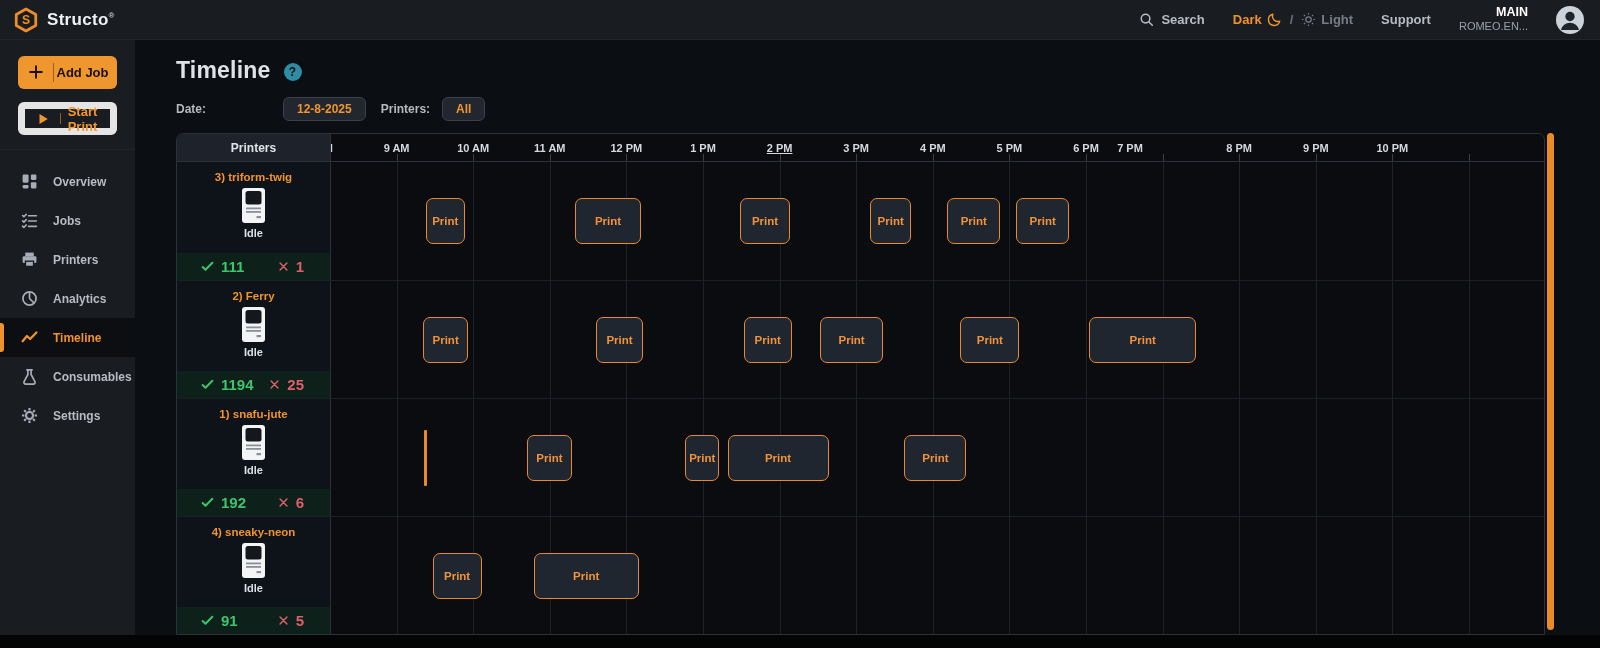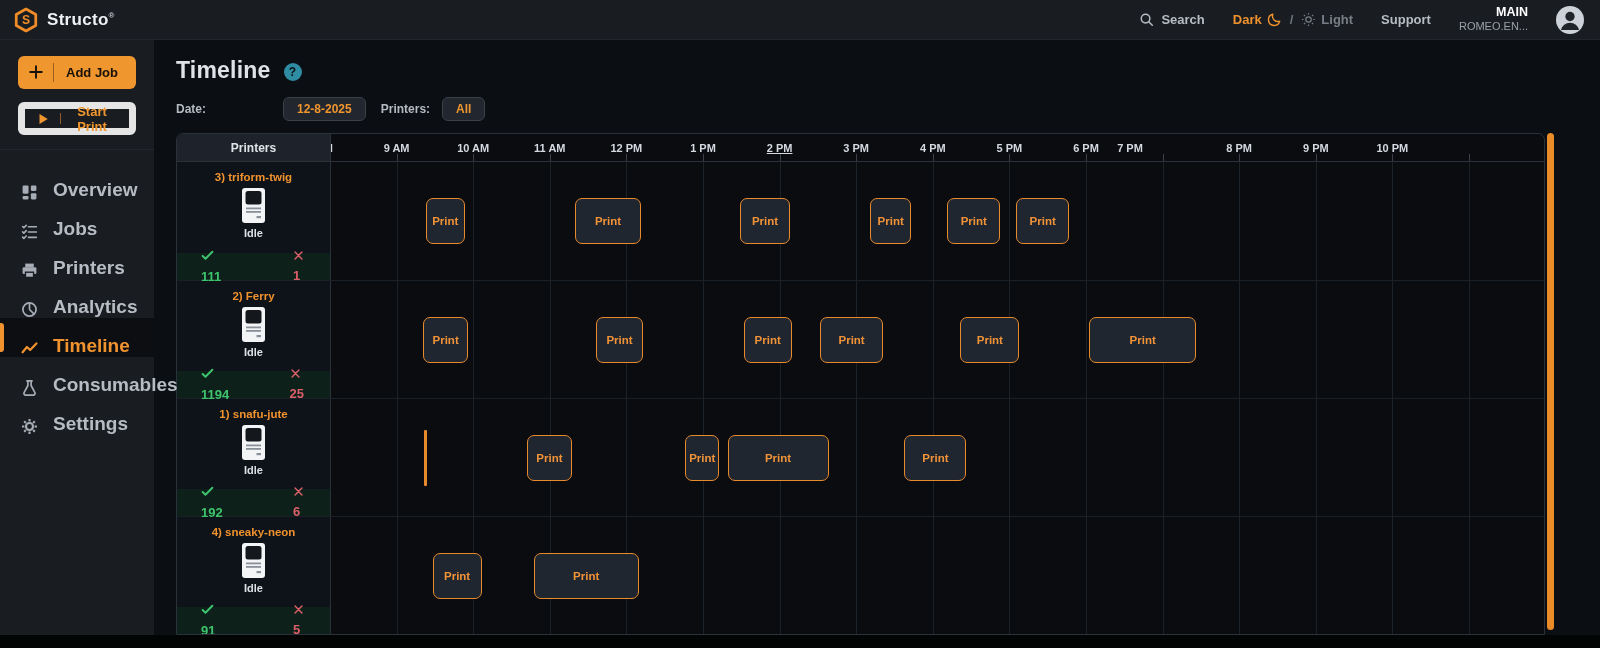--- a/index.html
+++ b/index.html
@@ -27,30 +27,30 @@
   .theme { display:flex; align-items:center; gap:5px; cursor:pointer; }
   .th-dark { color:#f0922e; }
   .th-sep { color:#6e747d; margin:0 3px; }
   .th-light { color:#767d87; }
   .tb-support { cursor:pointer; }
   .account { text-align:right; line-height:1.2; cursor:pointer; }
   .acct-top { color:#ffffff; font-size:12.5px; }
   .acct-bot { color:#9aa1ab; font-size:11px; font-weight:400; }
   .avatar { width:28px; height:28px; border-radius:50%; background:#ccd2d9; display:flex; align-items:center; justify-content:center; overflow:hidden; cursor:pointer; }
   
-  .sidebar { position:absolute; top:40px; left:0; width:154px; bottom:0; background:#191c21; padding-top:16px; z-index:5; }
+  .sidebar { position:absolute; top:40px; left:0; width:135px; bottom:0; background:#191c21; padding-top:16px; z-index:5; }
   .btn { height:33px; margin:0 18px 13px 18px; border-radius:6px; display:flex; align-items:center; cursor:pointer; font-size:13px; }
   .btn-ic { width:36px; display:flex; align-items:center; justify-content:center; }
   .btn-label { flex:1; text-align:center; padding-right:6px; }
   .btn-add { background:#f0962e; color:#17110a; }
   .btn-add .btn-ic { border-right:1px solid rgba(0,0,0,.35); height:60%; }
   .btn-start { background:transparent; border:7px solid #e5e5e5; color:#f0962e; }
   .btn-start .btn-ic { border-right:1px solid rgba(240,150,46,.55); height:60%; }
   .nav { margin-top:14px; border-top:1px solid #23262c; padding-top:12px; }
-  .nav-item { height:39px; display:flex; align-items:flex-end; gap:15px; padding-left:21px; color:#b7bcc4; font-size:19px; cursor:pointer; position:relative; }
+  .nav-item { height:39px; display:flex; align-items:center; gap:15px; padding-left:21px; color:#b7bcc4; font-size:12px; cursor:pointer; position:relative; }
   .nav-icon { width:17px; height:17px; color:#a7adb6; display:flex; align-items:center; }
   .nav-icon svg { width:17px; height:17px; }
   .nav-item.active { background:#0c0e12; color:#f0922e; }
   .nav-item.active .nav-icon { color:#f0922e; }
   .nav-item.active::before { content:''; position:absolute; left:0; top:5px; bottom:5px; width:4px; background:#f0922e; border-radius:0 3px 3px 0; }
   
   .main { position:absolute; left:161px; top:40px; right:0; bottom:0; }
   .title-row { display:flex; align-items:center; gap:13px; padding:17px 0 0 15px; }
   .page-title { font-size:23px; color:#dfe3e8; letter-spacing:.2px; }
   .help { width:18px; height:18px; border-radius:50%; background:#2e8ca3; color:#0c1114; font-size:12px; display:flex; align-items:center; justify-content:center; cursor:pointer; margin-top:2px; }
@@ -71,21 +71,21 @@
   .gridline { position:absolute; top:0; bottom:0; width:1px; background:#1c222a; }
   .rows { position:relative; }
   .t-row { display:flex; height:118px; }
   .t-row + .t-row { border-top:1px solid #1a2028; }
   .p-cell { width:154px; background:#0e1319; border-right:1px solid #2b313a; display:flex; flex-direction:column; align-items:center; padding-top:9px; position:relative; cursor:pointer; }
   .p-name { color:#f0922e; font-size:11.5px; }
   .p-img { margin-top:4px; }
   .p-img svg { display:block; }
   .p-status { font-size:11px; color:#dde1e6; margin-top:3px; }
   .p-stats { position:absolute; bottom:0; left:0; right:0; height:27px; background:#0d201a; display:flex; align-items:center; justify-content:space-between; padding:0 26px 0 24px; }
-  .stat { display:flex; gap:7px; font-size:13px;flex-direction:column; }
+  .stat { display:flex; align-items:center; gap:7px; font-size:15px; }
   .stat svg { display:block; }
   .stat-ok { color:#3ec46d; }
   .stat-fail { color:#dd5f6a; }
   .lane { flex:1; position:relative; }
   .job { position:absolute; top:36px; height:46px; background:#1f2630; border:1.5px solid #e8892b; border-radius:7px; display:flex; align-items:center; justify-content:center; color:#f29338; font-size:11.5px; cursor:pointer; z-index:2; }
   .job.marker { width:3px; background:#e8892b; border:none; border-radius:1px; top:31px; height:56px; }
   .scrollbar { position:absolute; left:1371px; top:0; width:7px; height:497px; background:#e98b28; border-radius:4px; cursor:grab; }
   .bottom-strip { position:absolute; left:0; bottom:0; width:1600px; height:13px; background:#030404; z-index:9; }
 </style>
 </head>

